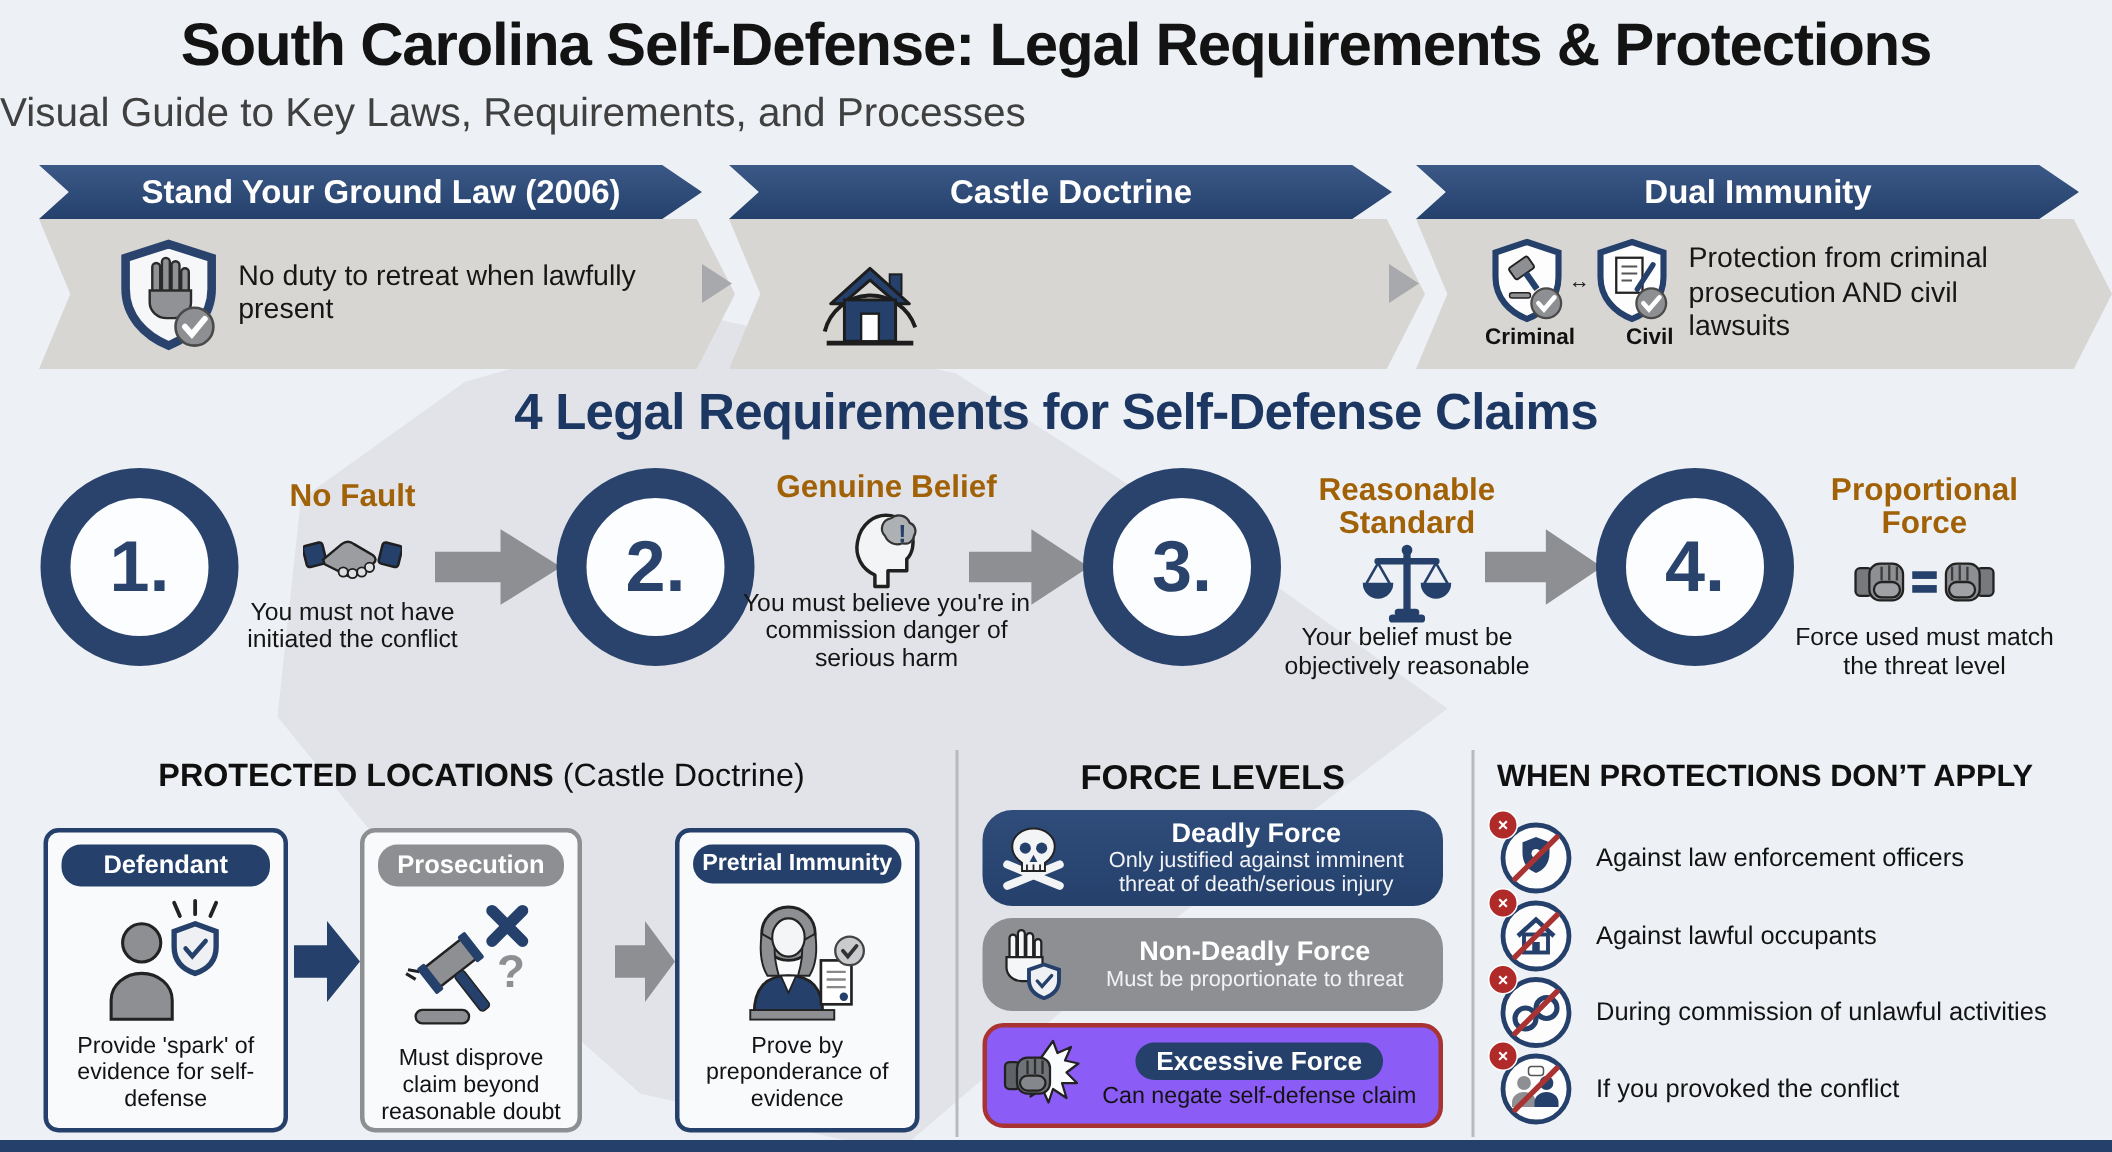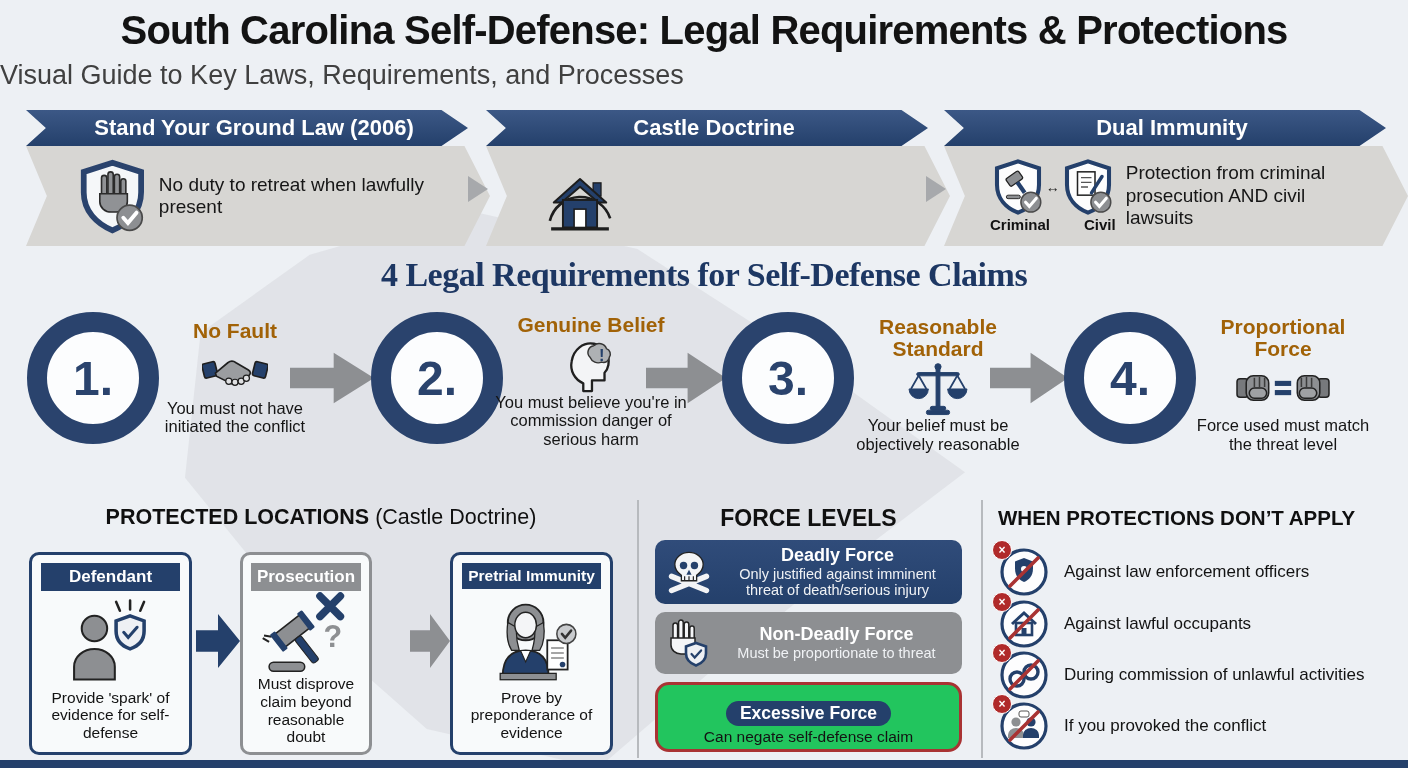--- a/index.html
+++ b/index.html
@@ -25,21 +25,21 @@
     display:flex;align-items:center;gap:12px;padding:6px 44px 6px 52px;}
   .banner-text{font-size:19px;color:#161616;line-height:1.18;font-weight:500;}
   .mini-arrow{position:absolute;top:176px;width:20px;height:26px;background:#a7a9ac;clip-path:polygon(0 0,100% 50%,0 100%);}
   .dual-icons{display:flex;flex-direction:column;align-items:center;}
   .dual-row{display:flex;align-items:center;gap:2px;}
   .dual-swap{font-size:14px;font-weight:700;color:#222;}
   .dual-labels{display:flex;gap:34px;margin-top:1px;}
   .dual-labels span{font-size:15px;font-weight:700;color:#111;}
 
   
-  .req-heading{position:absolute;top:256px;left:0;width:100%;text-align:center;font-size:34px;font-weight:800;color:#1d3763;letter-spacing:-.5px;font-family:Liberation Serif, serif;}
+  .req-heading{position:absolute;top:256px;left:0;width:100%;text-align:center;font-size:34px;font-weight:800;color:#1d3763;letter-spacing:-.5px;}
   .step-circle{position:absolute;top:312px;width:132px;height:132px;border:20px solid #2a436d;border-radius:50%;background:#fcfdfe;
     display:flex;align-items:center;justify-content:center;}
   .step-num{font-size:48px;font-weight:800;color:#2a436d;}
   .step-col{position:absolute;text-align:center;}
   .step-title{font-size:21px;font-weight:800;color:#a16207;line-height:1.03;margin-bottom:3px;}
   .step-iconbox{display:flex;justify-content:center;align-items:center;height:52px;margin:2px 0;}
   .step-text{font-size:16.5px;color:#151515;line-height:1.14;font-weight:500;}
   .block-arrow{position:absolute;top:348px;height:60px;background:#8d8f92;
     clip-path:polygon(0 33%,52% 33%,52% 8%,100% 50%,52% 92%,52% 67%,0 67%);}
 
@@ -47,32 +47,32 @@
   .pl-header{position:absolute;top:505px;left:28px;width:586px;text-align:center;font-size:21.5px;color:#101010;}
   .pl-header b{font-weight:800;}
   .fl-header{position:absolute;top:505px;left:655px;width:307px;text-align:center;font-size:23px;font-weight:800;color:#101010;}
   .ex-header{position:absolute;top:506px;left:998px;width:396px;text-align:left;font-size:20.5px;font-weight:800;color:#101010;}
   .v-divider{position:absolute;top:500px;width:2px;height:258px;background:#b7babe;}
 
   
   .card{position:absolute;top:552px;height:203px;background:#f8fafb;border-radius:10px;display:flex;flex-direction:column;align-items:center;}
   .card.navy{border:3.5px solid #24406b;}
   .card.gray{border:3.5px solid #8d8f92;}
-  .card-pill{margin-top:8px;width:88%;border-radius:0;color:#fff;font-size:17px;font-weight:700;text-align:center;padding:4px 2px;}
+  .card-pill{margin-top:8px;width:88%;border-radius:13px;color:#fff;font-size:17px;font-weight:700;text-align:center;padding:4px 2px;}
   .card.navy .card-pill{background:#24406b;}
   .card.gray .card-pill{background:#8d8f92;}
   .card-iconbox{flex:1;display:flex;align-items:center;justify-content:center;}
   .card-text{font-size:15.5px;font-weight:500;color:#131313;text-align:center;line-height:1.15;padding:0 6px 10px;}
   .card-arrow{position:absolute;top:614px;height:54px;clip-path:polygon(0 30%,50% 30%,50% 0,100% 50%,50% 100%,50% 70%,0 70%);}
 
   
-  .force-box{position:absolute;left:655px;width:307px;border-radius:10px;display:flex;align-items:center;gap:10px;padding:6px 10px;}
+  .force-box{position:absolute;left:655px;width:307px;border-radius:20px;display:flex;align-items:center;gap:10px;padding:6px 10px;}
   .force-box.navy{background:linear-gradient(#304c7a,#24406b);top:540px;height:64px;}
   .force-box.gray{background:#8d8f92;top:612px;height:62px;}
-  .force-box.outline{background:#22c55e;border:3px solid #a93333;top:682px;height:70px;border-radius:14px;flex-direction:column;}
+  .force-box.outline{background:#8b5cf6;border:3px solid #a93333;top:682px;height:70px;border-radius:14px;}
   .force-texts{flex:1;text-align:center;}
   .force-title{font-size:18px;font-weight:800;color:#fff;line-height:1.1;}
   .force-sub{font-size:14.5px;color:#f0f2f5;line-height:1.12;font-weight:500;}
   .force-box.outline .force-sub{color:#131313;font-size:15.5px;}
   .force-pill{display:inline-block;background:#24406b;color:#fff;font-size:17.5px;font-weight:800;border-radius:14px;padding:2px 14px;margin-bottom:2px;}
 
   
   .ex-row{position:absolute;left:998px;width:402px;height:52px;display:flex;align-items:center;gap:14px;}
   .ex-iconwrap{position:relative;width:52px;height:52px;flex:0 0 52px;}
   .x-badge{position:absolute;left:-6px;top:-6px;width:20px;height:20px;border-radius:50%;background:#b02a2a;border:1.5px solid #fff;
@@ -271,21 +271,21 @@
         <path d="M6 64 V54 a16 14 0 0 1 32 0 V64 Z" fill="#8d8f92" stroke="#222" stroke-width="1.6"></path>
         <path d="M50 14 l11 4 v8 c0 8 -5 12 -11 14 c-6 -2 -11 -6 -11 -14 v-8 Z" fill="#eef0f4" stroke="#24406b" stroke-width="2.8"></path>
         <path d="M45 27 l3.5 4 l7 -8" stroke="#24406b" stroke-width="2.4" fill="none" stroke-linecap="round"></path>
       </svg>
     </div>
     <div class="card-text">Provide 'spark' of evidence for self-defense</div>
   </div>
 
   <div class="card-arrow" style="left:196px;width:44px;background:#24406b;"></div>
 
-  <div class="card gray" style="left:240px;width:132px;">
+  <div class="card gray" style="left:240px;width:148px;gap:11px;">
     <div class="card-pill">Prosecution</div>
     <div class="card-iconbox">
       <svg width="92" height="84" viewBox="0 0 70 66">
         <path d="M46 4 L62 20 M62 4 L46 20" stroke="#24406b" stroke-width="6" stroke-linecap="round"></path>
         <text x="56" y="44" font-size="24" font-weight="bold" fill="#8d8f92" text-anchor="middle" font-family="Liberation Sans, sans-serif">?</text>
         <path d="M6 40 l-5 -3 M8 36 l-6 -1" stroke="#222" stroke-width="1.6" fill="none"></path>
         <g transform="rotate(-38 26 32)">
           <rect x="12" y="24" width="26" height="13" rx="2" fill="#8d8f92" stroke="#222" stroke-width="1.3"></rect>
           <rect x="9" y="22" width="5" height="17" rx="1" fill="#24406b"></rect>
           <rect x="36" y="22" width="5" height="17" rx="1" fill="#24406b"></rect>

